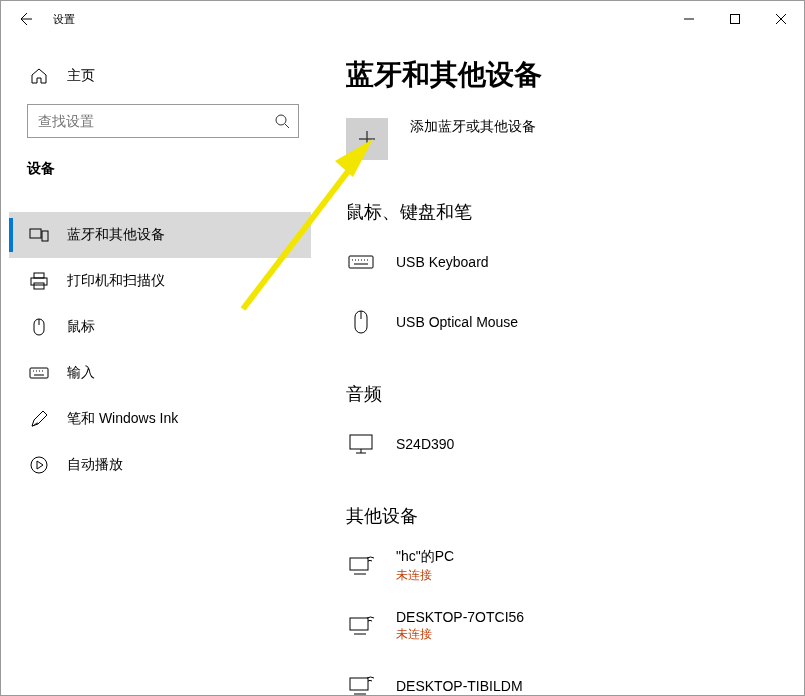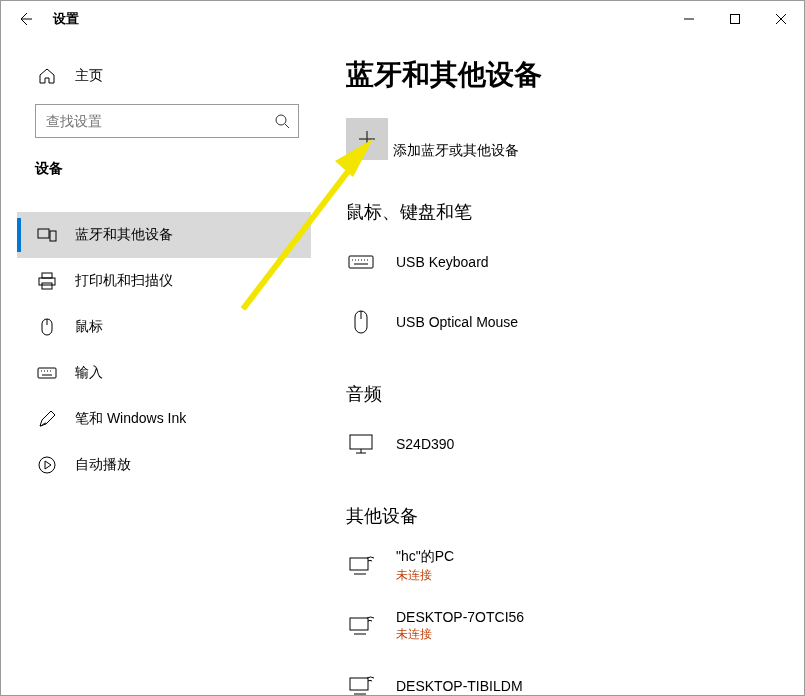--- a/index.html
+++ b/index.html
@@ -36,38 +36,38 @@
     align-items: center;
     gap: 14px;
   }
   .back-arrow {
     width: 28px;
     height: 28px;
     display: flex;
     align-items: center;
     justify-content: center;
   }
-  .title-label { font-size: 13px; font-weight: bold; }
+  .title-label { font-size: 11px; }
   .win-controls { display: flex; }
   .win-btn {
     width: 46px;
     height: 32px;
     display: flex;
     align-items: center;
     justify-content: center;
   }
 
   
   .sidebar {
     position: absolute;
     left: 0;
     top: 45px;
     width: 310px;
     bottom: 0;
-    padding: 10px 0 0 16px;
+    padding: 10px 0 0 8px;
   }
   .home-row {
     display: flex;
     align-items: center;
     height: 40px;
     padding-left: 20px;
     gap: 18px;
     font-size: 14px;
   }
   .search-box {
@@ -134,22 +134,22 @@
     padding: 10px 0 0 0;
     overflow: hidden;
   }
   .page-title {
     font-size: 28px;
     font-weight: 600;
     margin: 0 0 24px 0;
   }
   .add-device-row {
     display: flex;
-    align-items: flex-end;
-    gap: 5px;
+    align-items: flex-start;
+    gap: 22px;
     margin-bottom: 40px;
   }
   .add-plus {
     width: 42px;
     height: 42px;
     background: #d0d0d0;
     display: flex;
     align-items: center;
     justify-content: center;
     font-size: 22px;

